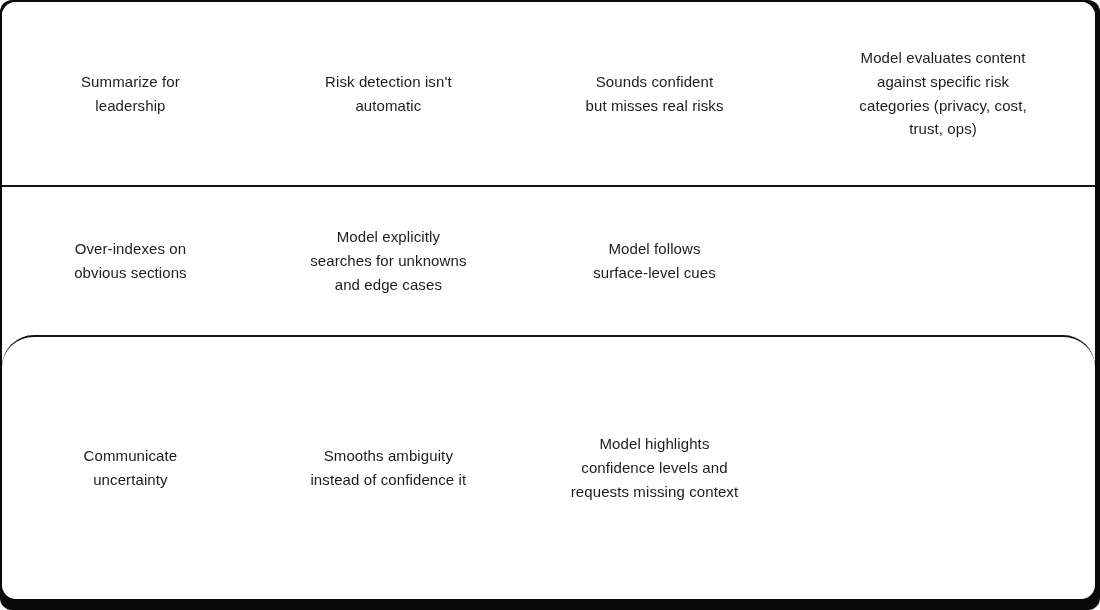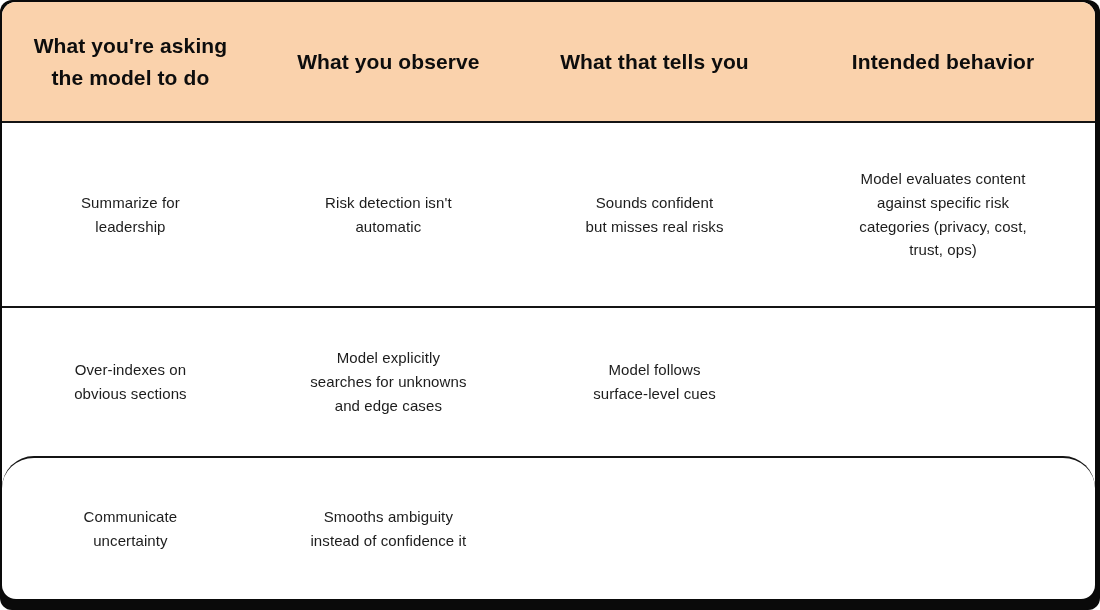--- a/index.html
+++ b/index.html
@@ -69,35 +69,20 @@
     color: #0d0d0d;
   }
 </style>
 </head>
 <body>
 
 <div class="canvas">
   <div class="backing"></div>
   <div class="card">
 
-    <div class="row header-row">
-      <div class="cell">
-        <span class="cell-text">What you're asking
-the model to do</span>
-      </div>
-      <div class="cell">
-        <span class="cell-text">What you observe</span>
-      </div>
-      <div class="cell">
-        <span class="cell-text">What that tells you</span>
-      </div>
-      <div class="cell">
-        <span class="cell-text">Intended behavior</span>
-      </div>
-    </div>
 
     <div class="row body-row row-1">
       <div class="cell">
         <span class="cell-text">Summarize for
 leadership</span>
       </div>
       <div class="cell">
         <span class="cell-text">Risk detection isn't
 automatic</span>
       </div>
@@ -131,16 +116,21 @@
 
     <div class="row body-row row-3">
       <div class="cell">
         <span class="cell-text">Communicate
 uncertainty</span>
       </div>
       <div class="cell">
         <span class="cell-text">Smooths ambiguity
 instead of confidence it</span>
       </div>
+      <div class="cell">
+        <span class="cell-text">Model highlights
+confidence levels and
+requests missing context</span>
+      </div>
     </div>
 
   </div>
 </div>
 
 </body></html>

